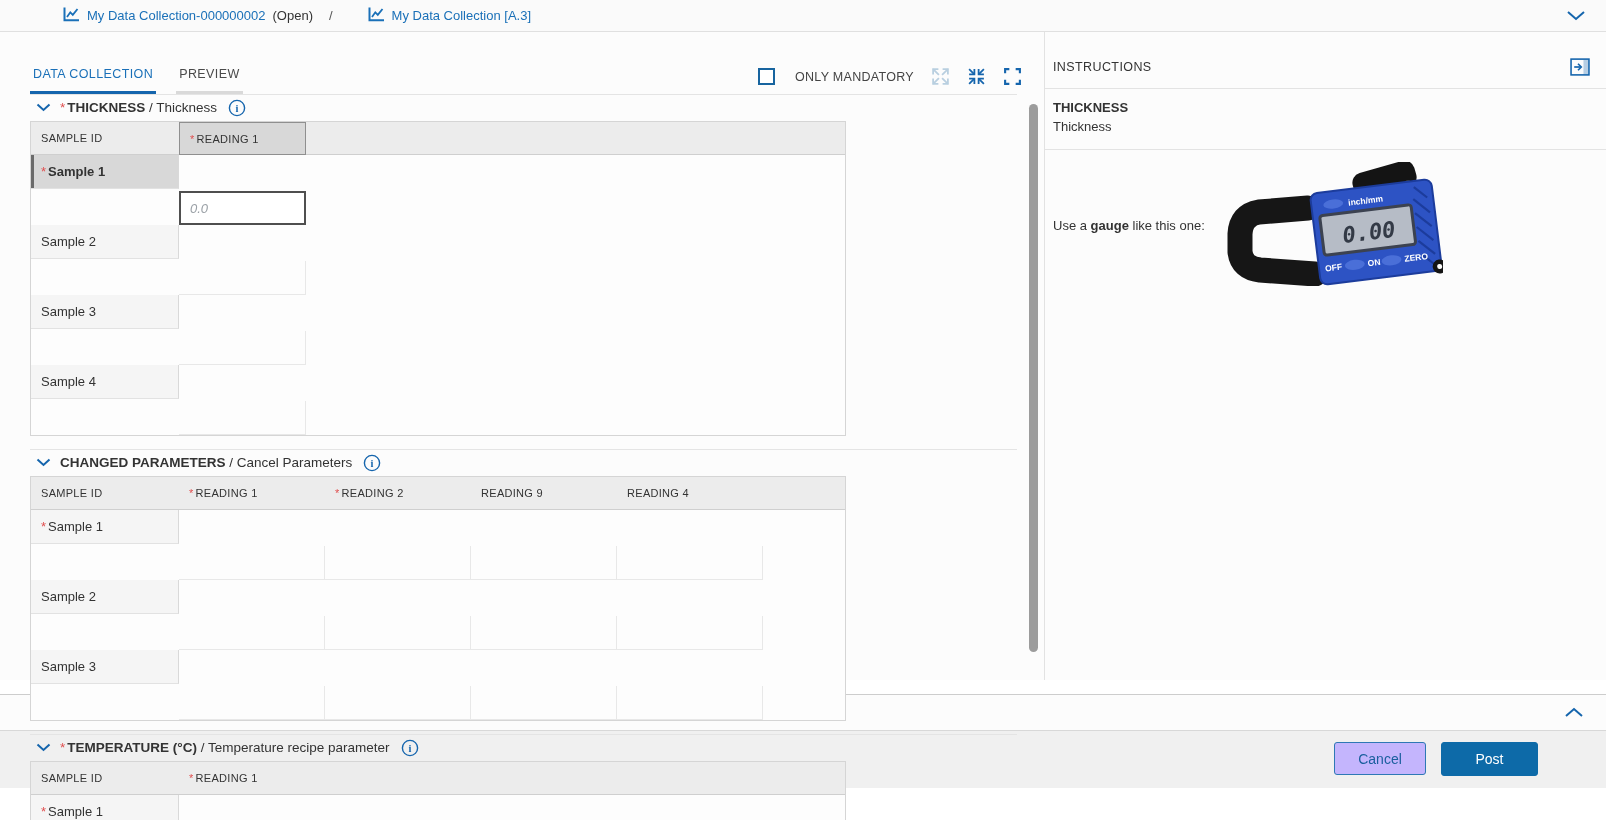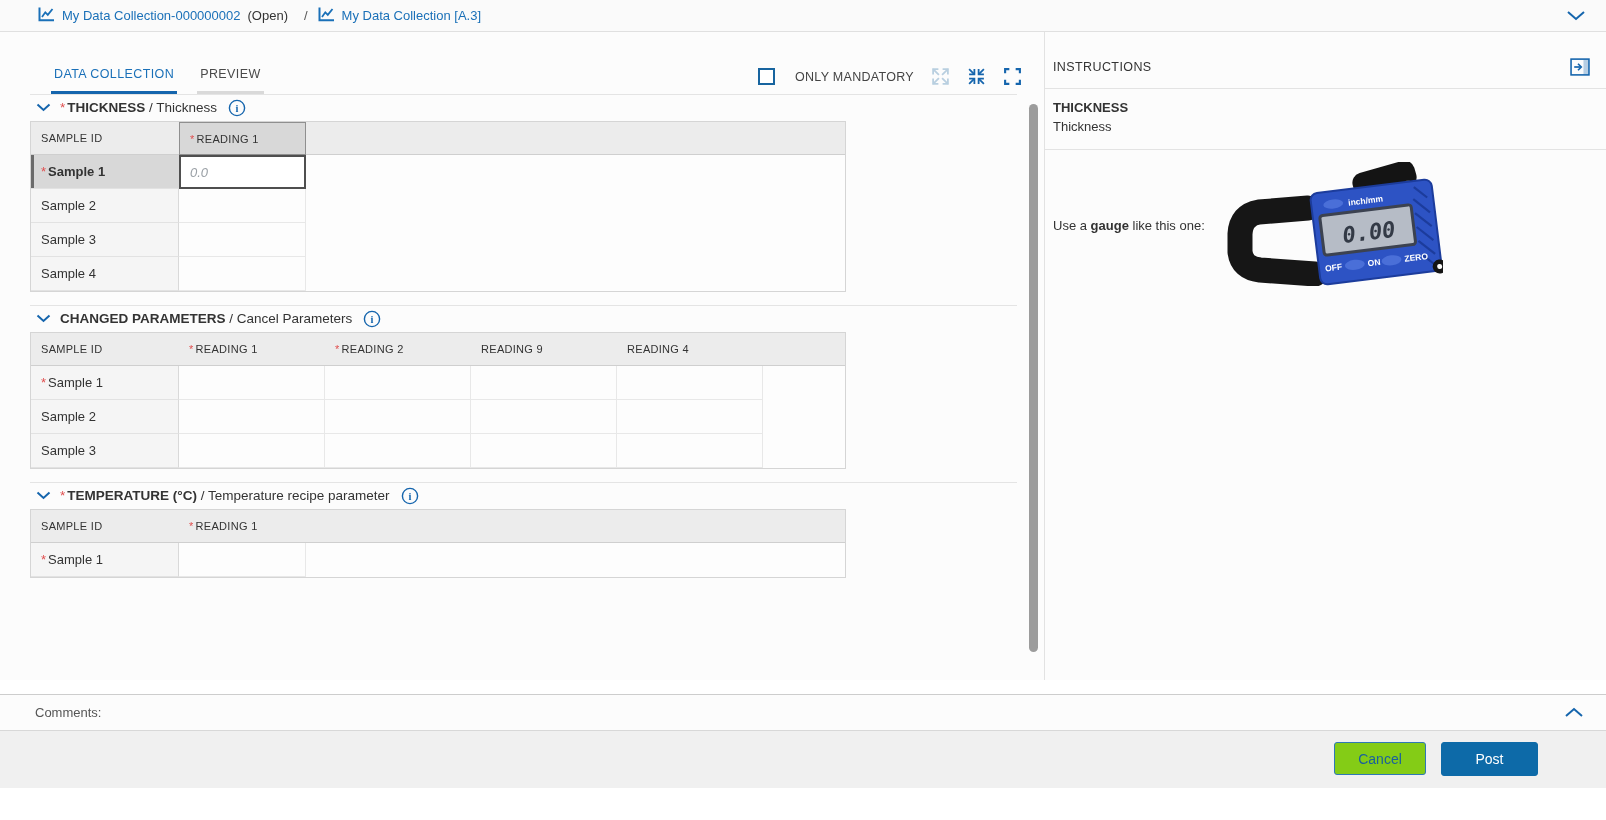--- a/index.html
+++ b/index.html
@@ -17,32 +17,32 @@
     display:flex; align-items:center; padding:0 22px 0 28px;
   }
   .titlebar .title { font-size:15.5px; margin-left:12px; letter-spacing:.2px; }
   .titlebar .help { margin-left:auto; cursor:pointer; display:flex; }
 
   
   .breadcrumb-row {
     height:32px; flex:none; background:#fafafa; border-bottom:1px solid #e0e0e0;
     display:flex; align-items:center; padding:0 20px 0 38px; font-size:13px;
   }
-  .crumb { display:flex; align-items:center; gap:7px; }
+  .crumb { display:flex; align-items:center; gap:7px;margin-left:25px; }
   .crumb a { color:#1a70b8; text-decoration:none; cursor:pointer; }
   .crumb-state { color:#333; margin:0 6px 0 7px; }
   .crumb-sep { color:#555; margin:0 10px; }
   .breadcrumb-row .collapse { margin-left:auto; cursor:pointer; display:flex; }
 
   
   .body-split { height:648px; flex:none; display:flex; background:#fcfcfc; }
   .main-pane { width:1045px; flex:none; border-right:1px solid #e2e2e2; position:relative; }
 
   
-  .toolbar-row { display:flex; align-items:flex-end; padding:24px 22px 0 51px; height:62px; }
+  .toolbar-row { display:flex; align-items:flex-end; padding:24px 22px 0 30px; height:62px; }
   .tabs { display:flex; gap:20px; }
   .tab { font-size:12.5px; letter-spacing:.4px; padding:0 3px 10px 3px; cursor:pointer; border-bottom:3px solid transparent; color:#4a4a4a; }
   .tab.active { color:#1a70b8; border-bottom-color:#1565ad; }
   .tab.inactive { border-bottom-color:#d9d9d9; }
   .toolbar-right { margin-left:auto; display:flex; align-items:center; gap:17px; padding-bottom:8px; }
   .checkbox-wrap { display:flex; align-items:center; gap:20px; cursor:pointer; }
   .checkbox { width:17px; height:17px; border:2px solid #17649f; background:#fff; }
   .checkbox-label { font-size:12.5px; letter-spacing:.3px; color:#444; }
   .icon-btn { display:flex; cursor:pointer; }
 
@@ -70,21 +70,21 @@
   .th-filler { flex:1; padding:0; }
   .th-selected { background:#d8d8d8; border:1px solid #8f8f8f; }
   .col-sample { width:148px; flex:none; }
   .sec-0 .col-reading, .sec-2 .col-reading { width:127px; flex:none; }
   .sec-1 .col-reading { width:146px; flex:none; }
   .td {
     height:34px; display:flex; align-items:center; padding-left:10px;
     font-size:13px; color:#333; flex:none;
   }
   .sample-cell { background:#f5f5f5; border-right:1px solid #d9d9d9; border-bottom:1px solid #e2e2e2; cursor:pointer; }
-  .reading-cell { background:#fdfdfd; border-right:1px solid #e8e8e8; border-bottom:1px solid #e8e8e8; cursor:text; }
+  .reading-cell { background:#fdfdfd; border-right:1px solid #e8e8e8; border-bottom:1px solid #e8e8e8; cursor:text;margin-top:36px; }
   .td-filler { flex:1; background:#fdfdfd; border:none; }
   .cell-selected { background:#d8d8d8 !important; box-shadow:inset 3px 0 0 #6b6b6b; font-weight:700; }
   .cell-focused { border:2px solid #4f4f4f !important; background:#fff !important; padding-left:9px; }
   .placeholder { font-style:italic; color:#9aa0a6; }
 
   
   .vscroll {
     position:absolute; right:6px; top:72px; width:9px; height:548px;
     background:#9c9c9c; border-radius:5px; cursor:grab;
   }
@@ -109,21 +109,21 @@
   }
   .comments-bar .collapse { margin-left:auto; cursor:pointer; display:flex; }
 
   
   .footer {
     height:58px; flex:none; background:#f0f0f0; border-top:1px solid #d8d8d8;
     display:flex; justify-content:flex-end; align-items:flex-start;
     padding:11px 68px 0 0; gap:15px;
   }
   .btn { font-family:"Liberation Sans", sans-serif; font-size:14px; border-radius:3px; cursor:pointer; }
-  .btn-cancel { width:92px; height:33px; background:#84cc16; border:1px solid #2e78b5; color:#1a5f9e; }
+  .btn-cancel { width:92px; height:33px; background:#c4b5fd; border:1px solid #2e78b5; color:#1a5f9e; }
   .btn-post { width:97px; height:34px; background:#0d6aa8; border:1px solid #0d6aa8; color:#fff; }
 </style>
 </head>
 <body>
 
 <div class="app">
 
 
   <div class="breadcrumb-row">
     <span class="crumb">

